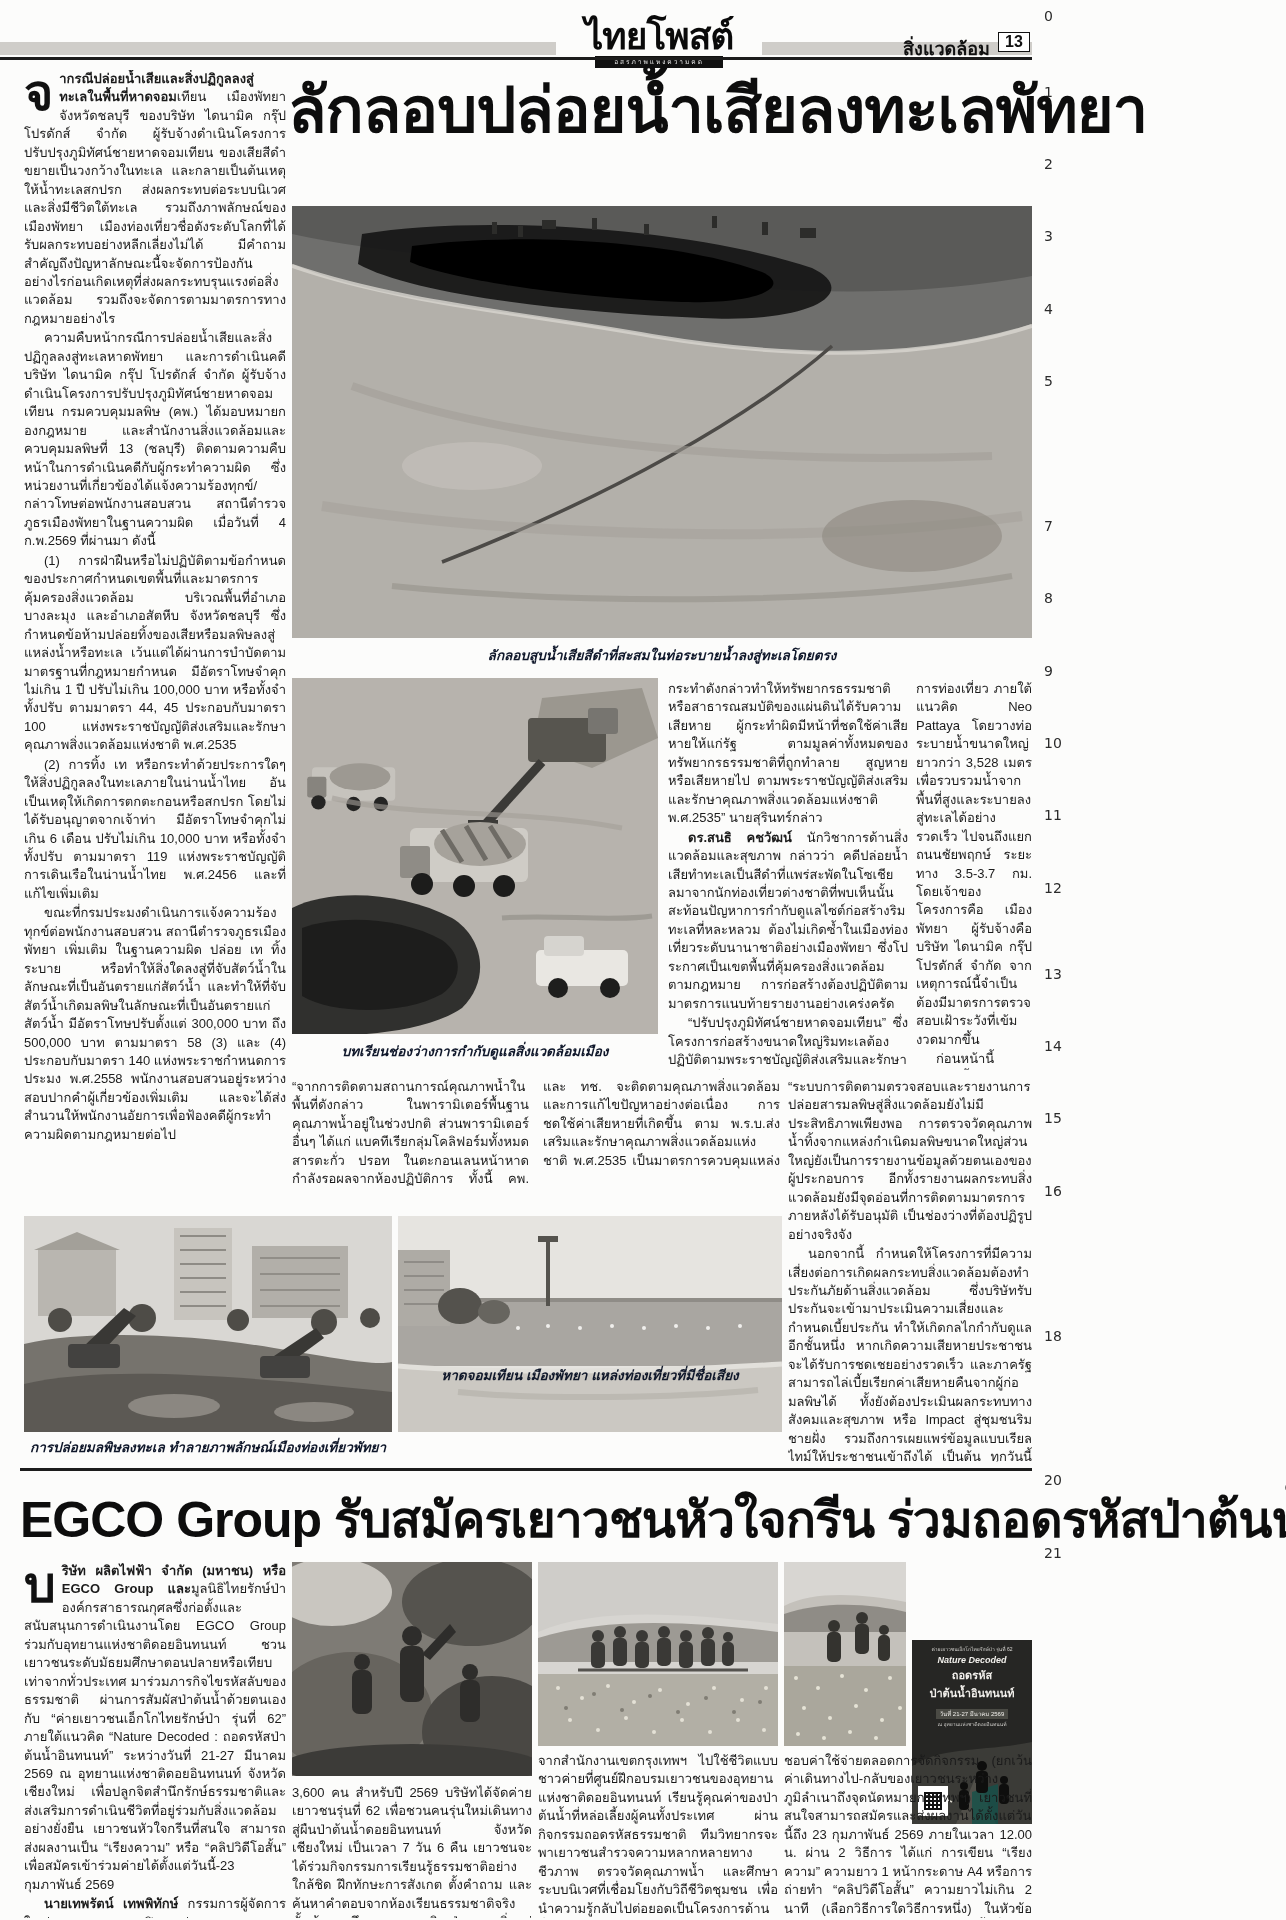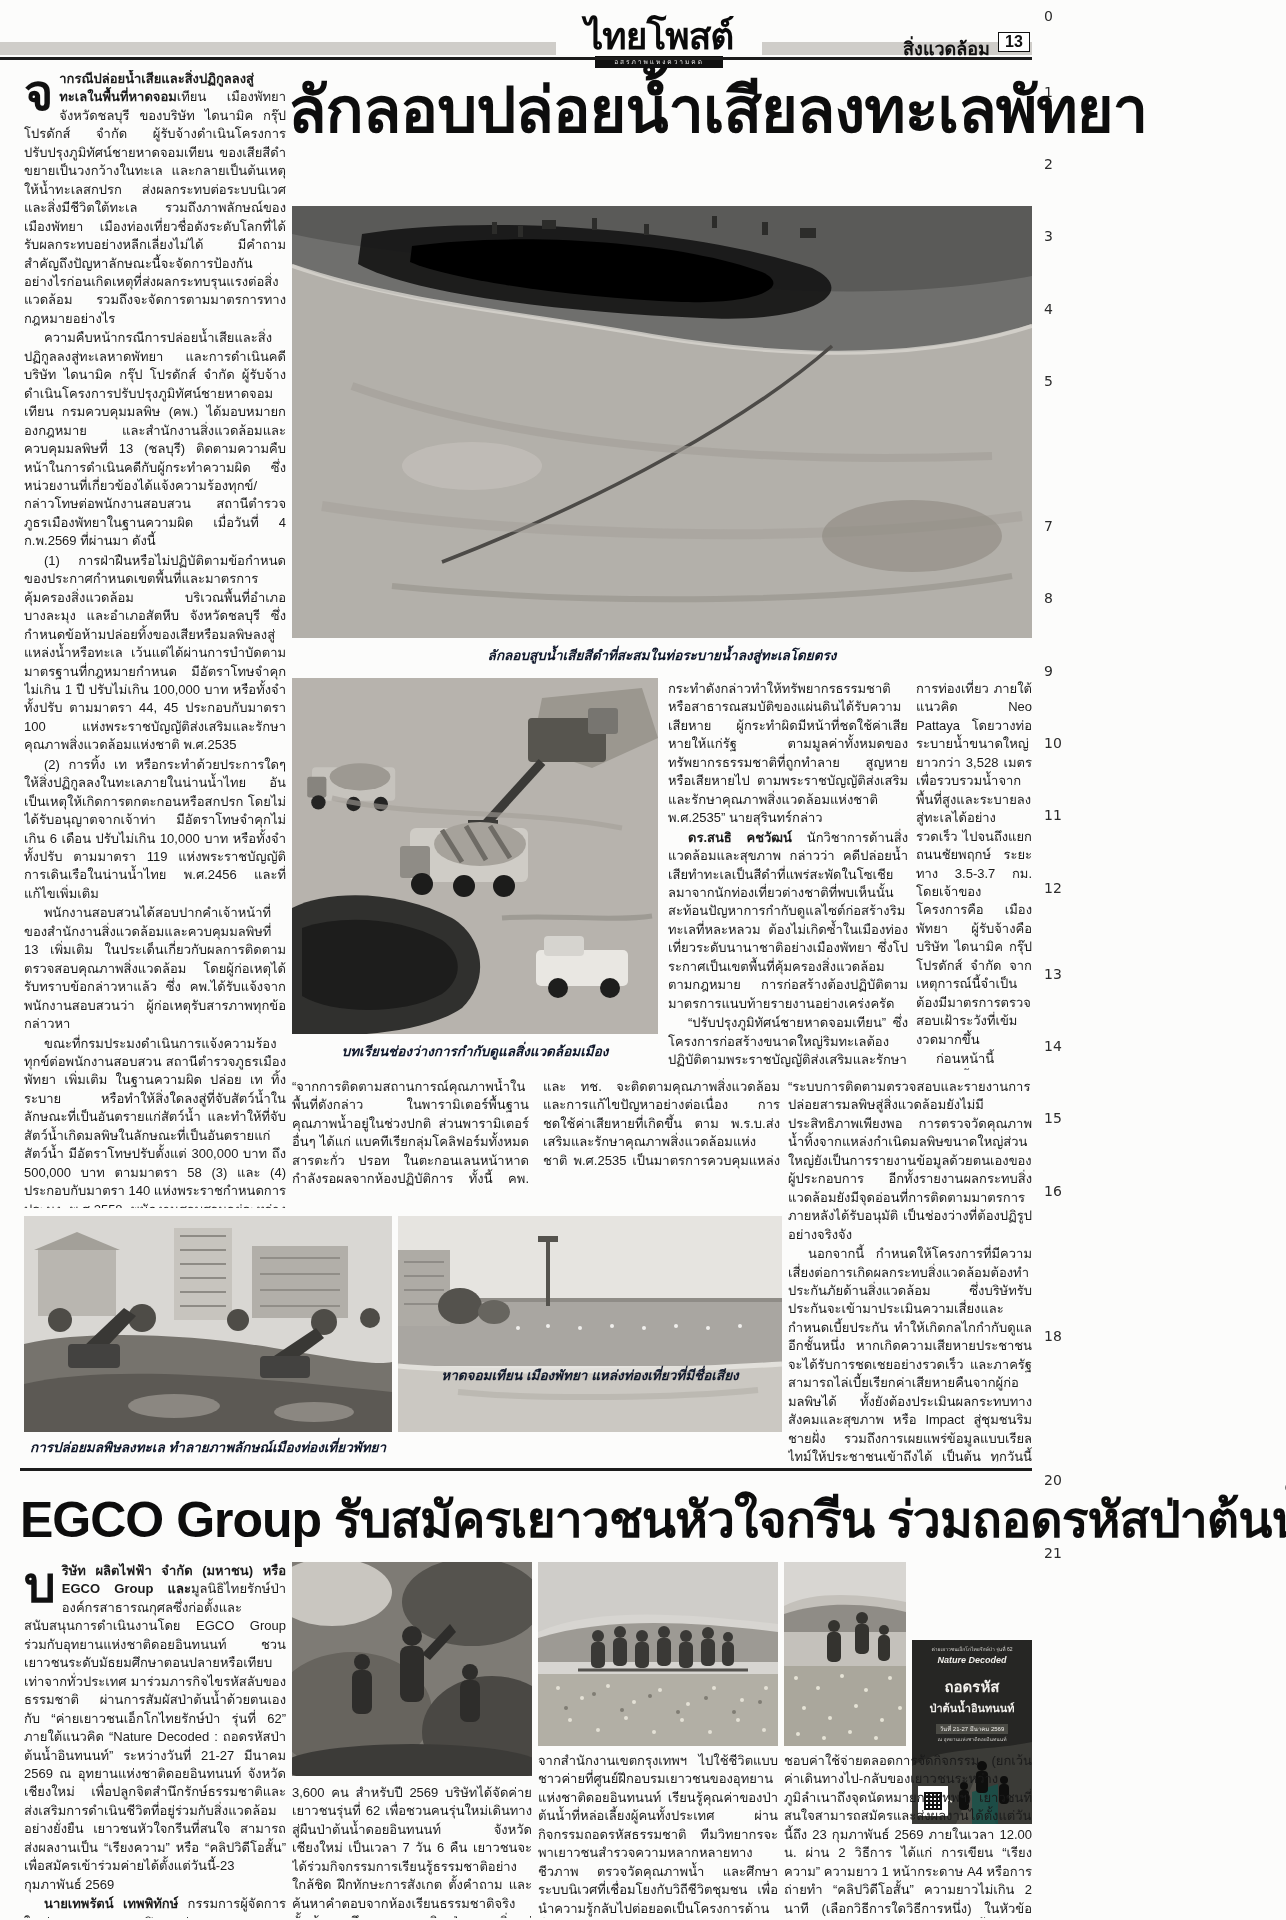--- a/index.html
+++ b/index.html
@@ -20,21 +20,21 @@
              font-family:"DejaVu Sans",sans-serif;}
   .masthead{font-weight:900;font-size:37px;letter-spacing:-1px;color:#0a0a0a;text-align:center;line-height:1;}
   .tagline{background:#111;color:#eee;font-size:6.5px;text-align:center;letter-spacing:2px;
            padding:1px 4px;width:120px;margin:1px auto 0;white-space:nowrap;overflow:hidden;}
   .section-label{font-weight:bold;font-size:18px;color:#111;}
   .pagenum{font-weight:bold;font-size:16px;border:1.5px solid #111;background:#fff;
            padding:0 6px;color:#111;}
   .poster{background:#262624;color:#f2f0ec;text-align:center;overflow:hidden;position:relative;}
   .poster .pl1{font-size:5px;margin-top:5px;opacity:.85;}
   .poster .pl2{font-size:9px;font-style:italic;font-weight:bold;margin-top:2px;}
-  .poster .pl3{font-size:15px;font-weight:900;margin-top:10px;}
+  .poster .pl3{font-size:11px;font-weight:900;margin-top:1px;}
   .poster .pl4{font-size:11px;font-weight:900;}
   .poster .pl5{font-size:6px;margin-top:2px;background:#4a4a44;display:inline-block;padding:0 4px;}
   .poster .pl6{font-size:5px;opacity:.8;}
   .qr{position:absolute;left:8px;bottom:10px;width:26px;height:26px;background:#fff;
       background-image:
         repeating-linear-gradient(0deg,#111 0 2px,transparent 2px 4px),
         repeating-linear-gradient(90deg,#111 0 2px,transparent 2px 4px);
       background-size:18px 18px;background-position:4px 4px;background-repeat:no-repeat;
       outline:2px solid #fff;}
   .quote2col{column-count:2;column-gap:14px;}
@@ -76,21 +76,20 @@
   <div class="abs hl" style="left:288px;top:60px;width:744px;font-size:63px;">ลักลอบปล่อยน้ำเสียลงทะเลพัทยา</div>
 
   <div class="abs body-text" style="left:24px;top:70px;width:262px;height:1138px;">
     <p class="noindent">
       <span class="dropcap">จ</span>
       <b>ากรณีปล่อยน้ำเสียและสิ่งปฏิกูลลงสู่ทะเลในพื้นที่หาดจอม</b><span>เทียน เมืองพัทยา จังหวัดชลบุรี ของบริษัท ไดนามิค กรุ๊ป โปรดักส์ จำกัด ผู้รับจ้างดำเนินโครงการปรับปรุงภูมิทัศน์ชายหาดจอมเทียน ของเสียสีดำขยายเป็นวงกว้างในทะเล และกลายเป็นต้นเหตุให้น้ำทะเลสกปรก ส่งผลกระทบต่อระบบนิเวศและสิ่งมีชีวิตใต้ทะเล รวมถึงภาพลักษณ์ของเมืองพัทยา เมืองท่องเที่ยวชื่อดังระดับโลกที่ได้รับผลกระทบอย่างหลีกเลี่ยงไม่ได้ มีคำถามสำคัญถึงปัญหาลักษณะนี้จะจัดการป้องกันอย่างไรก่อนเกิดเหตุที่ส่งผลกระทบรุนแรงต่อสิ่งแวดล้อม รวมถึงจะจัดการตามมาตรการทางกฎหมายอย่างไร</span>
     </p>
     <p>ความคืบหน้ากรณีการปล่อยน้ำเสียและสิ่งปฏิกูลลงสู่ทะเลหาดพัทยา และการดำเนินคดีบริษัท ไดนามิค กรุ๊ป โปรดักส์ จำกัด ผู้รับจ้างดำเนินโครงการปรับปรุงภูมิทัศน์ชายหาดจอมเทียน กรมควบคุมมลพิษ (คพ.) ได้มอบหมายกองกฎหมาย และสำนักงานสิ่งแวดล้อมและควบคุมมลพิษที่ 13 (ชลบุรี) ติดตามความคืบหน้าในการดำเนินคดีกับผู้กระทำความผิด ซึ่งหน่วยงานที่เกี่ยวข้องได้แจ้งความร้องทุกข์/กล่าวโทษต่อพนักงานสอบสวน สถานีตำรวจภูธรเมืองพัทยาในฐานความผิด เมื่อวันที่ 4 ก.พ.2569 ที่ผ่านมา ดังนี้</p>
     <p>(1) การฝ่าฝืนหรือไม่ปฏิบัติตามข้อกำหนดของประกาศกำหนดเขตพื้นที่และมาตรการคุ้มครองสิ่งแวดล้อม บริเวณพื้นที่อำเภอบางละมุง และอำเภอสัตหีบ จังหวัดชลบุรี ซึ่งกำหนดข้อห้ามปล่อยทิ้งของเสียหรือมลพิษลงสู่แหล่งน้ำหรือทะเล เว้นแต่ได้ผ่านการบำบัดตามมาตรฐานที่กฎหมายกำหนด มีอัตราโทษจำคุกไม่เกิน 1 ปี ปรับไม่เกิน 100,000 บาท หรือทั้งจำทั้งปรับ ตามมาตรา 44, 45 ประกอบกับมาตรา 100 แห่งพระราชบัญญัติส่งเสริมและรักษาคุณภาพสิ่งแวดล้อมแห่งชาติ พ.ศ.2535</p>
     <p>(2) การทิ้ง เท หรือกระทำด้วยประการใดๆ ให้สิ่งปฏิกูลลงในทะเลภายในน่านน้ำไทย อันเป็นเหตุให้เกิดการตกตะกอนหรือสกปรก โดยไม่ได้รับอนุญาตจากเจ้าท่า มีอัตราโทษจำคุกไม่เกิน 6 เดือน ปรับไม่เกิน 10,000 บาท หรือทั้งจำทั้งปรับ ตามมาตรา 119 แห่งพระราชบัญญัติการเดินเรือในน่านน้ำไทย พ.ศ.2456 และที่แก้ไขเพิ่มเติม</p>
-    <p>พนักงานสอบสวนได้สอบปากคำเจ้าหน้าที่ของสำนักงานสิ่งแวดล้อมและควบคุมมลพิษที่ 13 เพิ่มเติม ในประเด็นเกี่ยวกับผลการติดตามตรวจสอบคุณภาพสิ่งแวดล้อม โดยผู้ก่อเหตุได้รับทราบข้อกล่าวหาแล้ว ซึ่ง คพ.ได้รับแจ้งจากพนักงานสอบสวนว่า ผู้ก่อเหตุรับสารภาพทุกข้อกล่าวหา</p>
     <p>ขณะที่กรมประมงดำเนินการแจ้งความร้องทุกข์ต่อพนักงานสอบสวน สถานีตำรวจภูธรเมืองพัทยา เพิ่มเติม ในฐานความผิด ปล่อย เท ทิ้ง ระบาย หรือทำให้สิ่งใดลงสู่ที่จับสัตว์น้ำในลักษณะที่เป็นอันตรายแก่สัตว์น้ำ และทำให้ที่จับสัตว์น้ำเกิดมลพิษในลักษณะที่เป็นอันตรายแก่สัตว์น้ำ มีอัตราโทษปรับตั้งแต่ 300,000 บาท ถึง 500,000 บาท ตามมาตรา 58 (3) และ (4) ประกอบกับมาตรา 140 แห่งพระราชกำหนดการประมง พ.ศ.2558 พนักงานสอบสวนอยู่ระหว่างสอบปากคำผู้เกี่ยวข้องเพิ่มเติม และจะได้ส่งสำนวนให้พนักงานอัยการเพื่อฟ้องคดีผู้กระทำความผิดตามกฎหมายต่อไป</p>
 
   </div>
 
   <figure class="abs ph" style="left:292px;top:206px;width:740px;height:432px;margin:0;">
     <svg viewBox="0 0 740 432" preserveAspectRatio="none">
       <rect width="740" height="432" fill="#b3b0aa"></rect>
       <path d="M0,0 H740 V118 C620,158 470,150 350,128 C210,103 90,96 0,58 Z" fill="#6f6f6d"></path>
       <path d="M0,0 H740 V70 C600,95 470,85 360,72 C230,56 100,50 0,28 Z" fill="#5a5a58"></path>
       <path d="M70,28 C190,8 400,22 520,62 C570,86 520,118 410,112 C270,106 120,88 66,58 Z" fill="#161616" opacity="0.92"></path>

